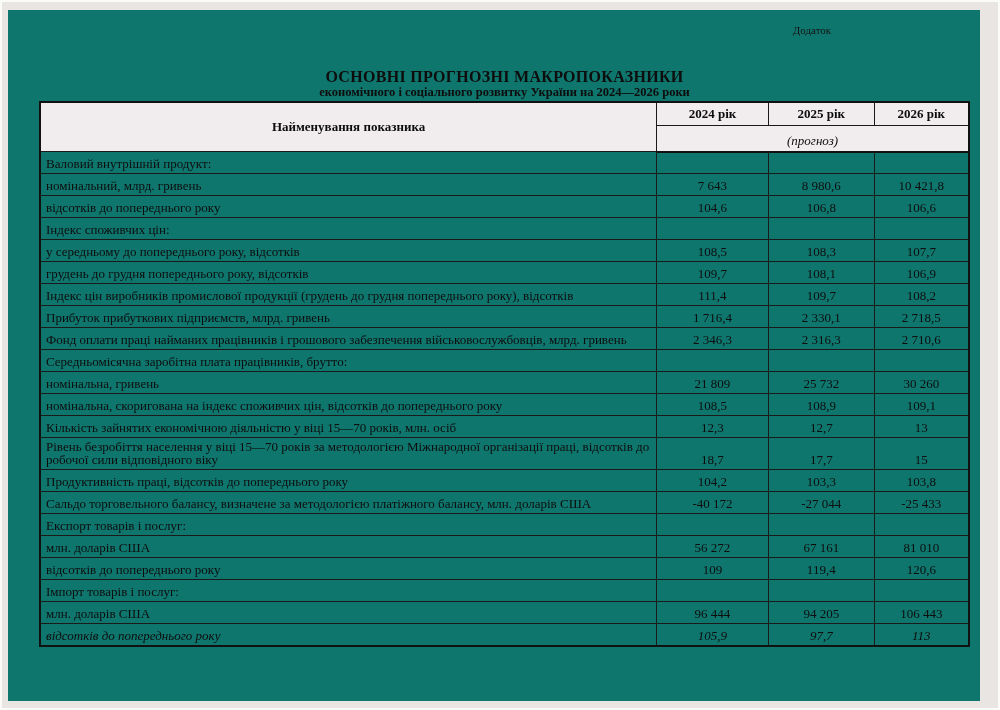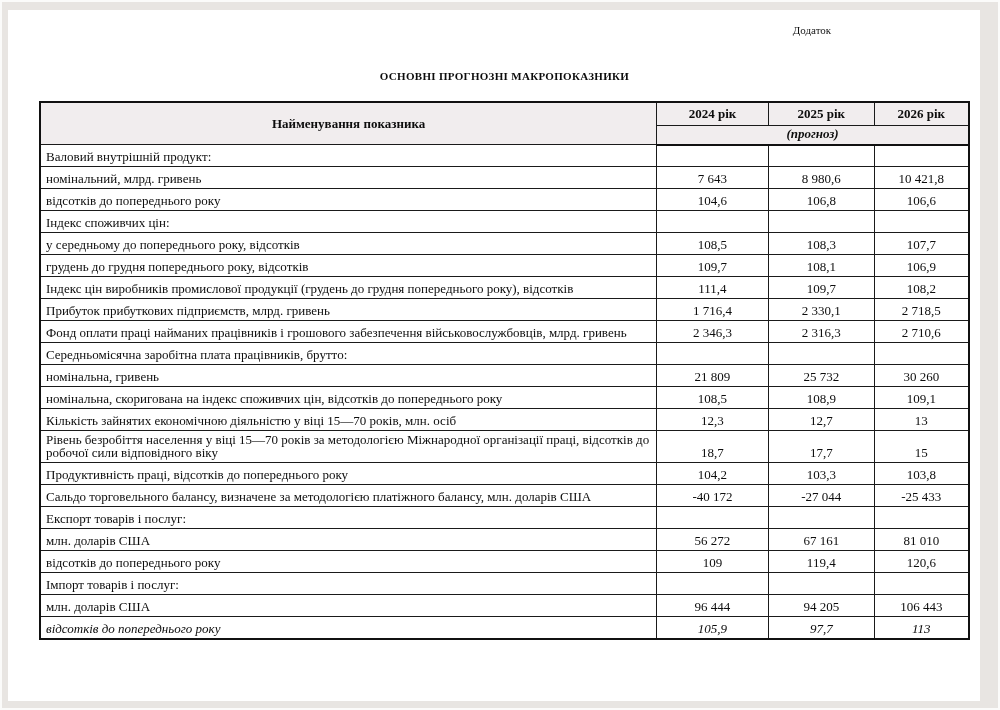--- a/index.html
+++ b/index.html
@@ -12,41 +12,41 @@
   }
   .viewport {
     position: absolute; inset: 0;
     background: #e8e5e2;
     border: 2px solid #fbfbfa;
   }
   .doc-page {
     position: absolute;
     left: 6px; top: 8px;
     width: 972px; height: 691px;
-    background: #ffffff;
+    background: #0f766e;
     color: #111;
   }
   .annotation {
     position: absolute;
     top: 14px; left: 648px;
     width: 312px;
     text-align: center;
     font-size: 11px;
     line-height: 13.5px;
     color: #141414;
   }
   .title-block {
     position: absolute;
     top: 59px; left: 31px;
     width: 931px;
     text-align: center;
     color: #0d0d0d;
   }
   .doc-title {
-    font-size: 11px;
+    font-size: 16px;
     font-weight: bold;
     line-height: 15px;
     letter-spacing: 0.3px;
   }
   .doc-subtitle {
     font-size: 12.5px;
     font-weight: bold;
     line-height: 16px;
   }
   table.macro {
@@ -62,23 +62,23 @@
   }
   table.macro { border: 2px solid #111; }
   thead th {
     background: #f1edee;
     font-weight: bold;
     padding: 2px 4px;
   }
   thead tr.years th { height: 23px; }
   thead tr.forecast-row th {
     height: 16px;
-    font-weight: bold;
+    font-weight: normal;
     font-style: italic;
-    padding: 0 4px 2px;
+    padding: 7px 4px 2px;
   }
   thead tr.forecast-row th { border-bottom: 2px solid #111; }
   th.h-name { width: 618px; vertical-align: middle; }
   col.c-name { width: 618px; }
   col.c-y1 { width: 112px; }
   col.c-y2 { width: 106px; }
   col.c-y3 { width: 95px; }
   tbody td {
     height: 22px;
     vertical-align: bottom;
@@ -94,20 +94,21 @@
 
 <div class="viewport">
   <div class="doc-page">
 
     <div class="annotation">
       <div>Додаток</div>
     </div>
 
     <div class="title-block">
       <div class="doc-title">ОСНОВНІ ПРОГНОЗНІ МАКРОПОКАЗНИКИ</div>
+      <div class="doc-subtitle">економічного і соціального розвитку України на 2024—2026 роки</div>
     </div>
 
     <table class="macro">
       <colgroup>
         <col class="c-name">
           <col class="c-y1">
           <col class="c-y2">
           <col class="c-y3">
       </colgroup>
       <thead>

